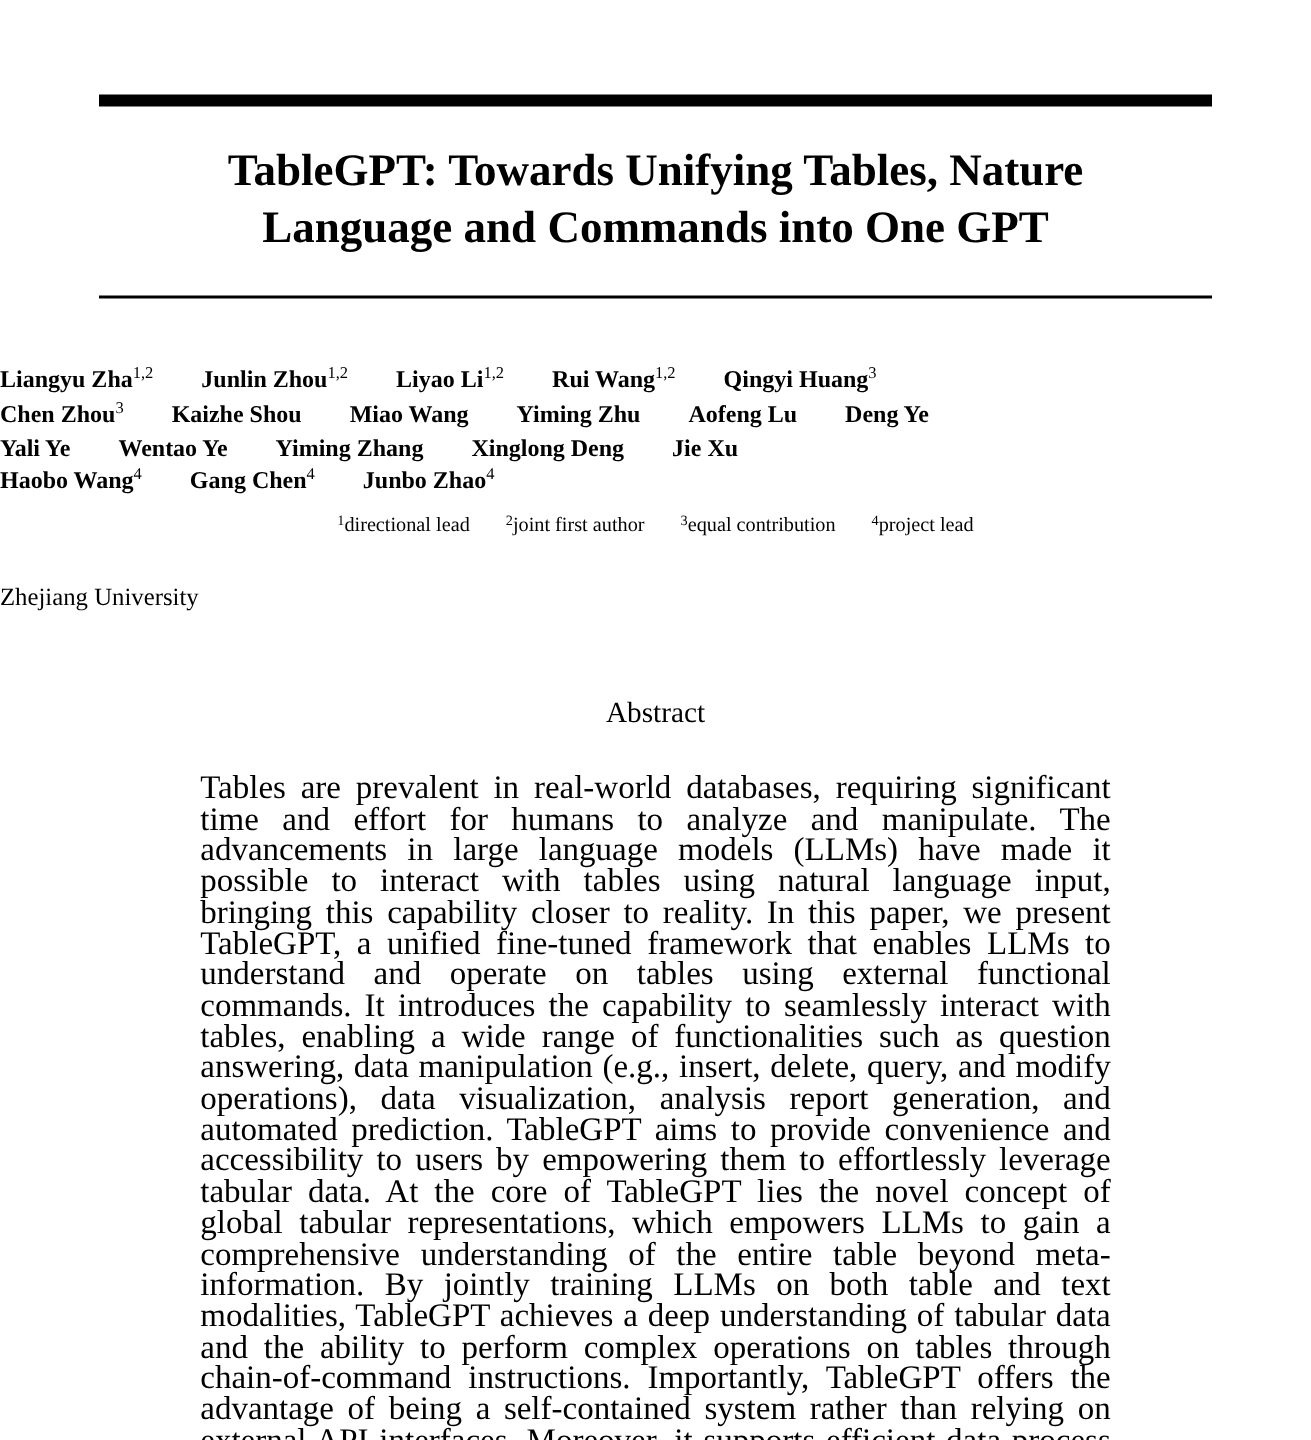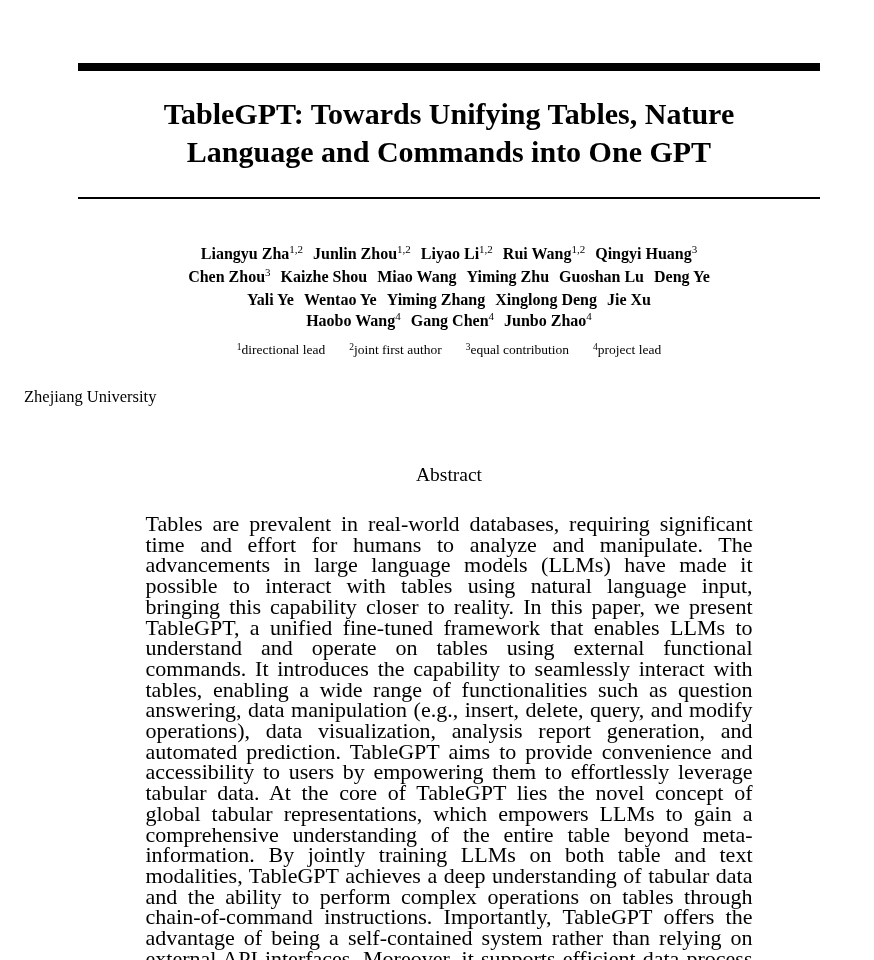--- a/index.html
+++ b/index.html
@@ -6,21 +6,20 @@
   html, body { background: #ffffff; }
   .page {
     position: relative;
     width: 874px;
     height: 960px;
     margin: 0 auto;
     background: #ffffff;
     color: #000000;
     font-family: "Liberation Serif", "DejaVu Serif", serif;
     overflow: hidden;
-    padding-left: 24px;
   }
   .rule-thick {
     width: 742px;
     height: 8px;
     background: #000000;
     margin: 63px auto 0;
   }
   .title {
     margin-top: 24px;
     text-align: center;
@@ -31,23 +30,23 @@
   .title span { display: block; }
   .rule-thin {
     width: 742px;
     height: 2px;
     background: #000000;
     margin: 26px auto 0;
   }
   .authors { margin-top: 44px; }
   .author-line {
     display: flex;
-    justify-content: center;
+    justify-content: flex-start;
     align-items: baseline;
-    gap: 10px;
+    gap: 32px;
     font-weight: bold;
     font-size: 16px;
     line-height: 21px;
     white-space: nowrap;
   }
   .author-sup, .fn-sup {
     font-weight: normal;
     font-size: 11px;
     vertical-align: baseline;
     position: relative;
@@ -105,21 +104,21 @@
         <span>Junlin Zhou<span class="author-sup">1,2</span></span>
         <span>Liyao Li<span class="author-sup">1,2</span></span>
         <span>Rui Wang<span class="author-sup">1,2</span></span>
         <span>Qingyi Huang<span class="author-sup">3</span></span>
       </div>
       <div class="author-line">
         <span>Chen Zhou<span class="author-sup">3</span></span>
         <span>Kaizhe Shou</span>
         <span>Miao Wang</span>
         <span>Yiming Zhu</span>
-        <span>Guoshan Lu</span>
+        <span>Aofeng Lu</span>
         <span>Deng Ye</span>
       </div>
       <div class="author-line">
         <span>Yali Ye</span>
         <span>Wentao Ye</span>
         <span>Yiming Zhang</span>
         <span>Xinglong Deng</span>
         <span>Jie Xu</span>
       </div>
       <div class="author-line">

